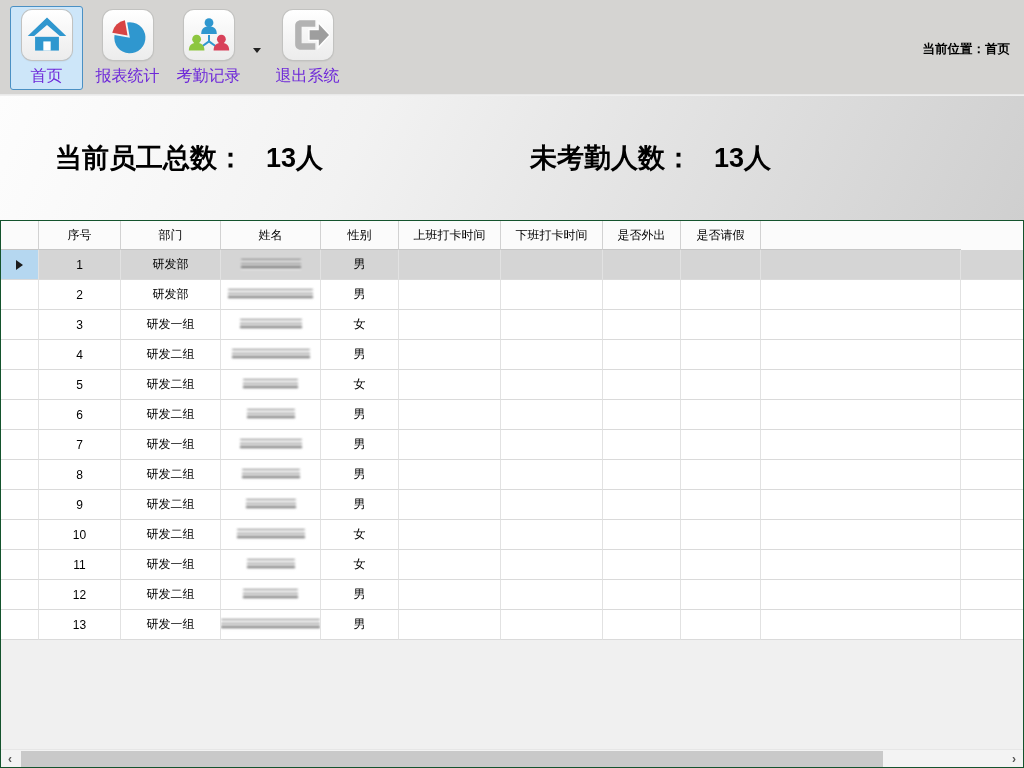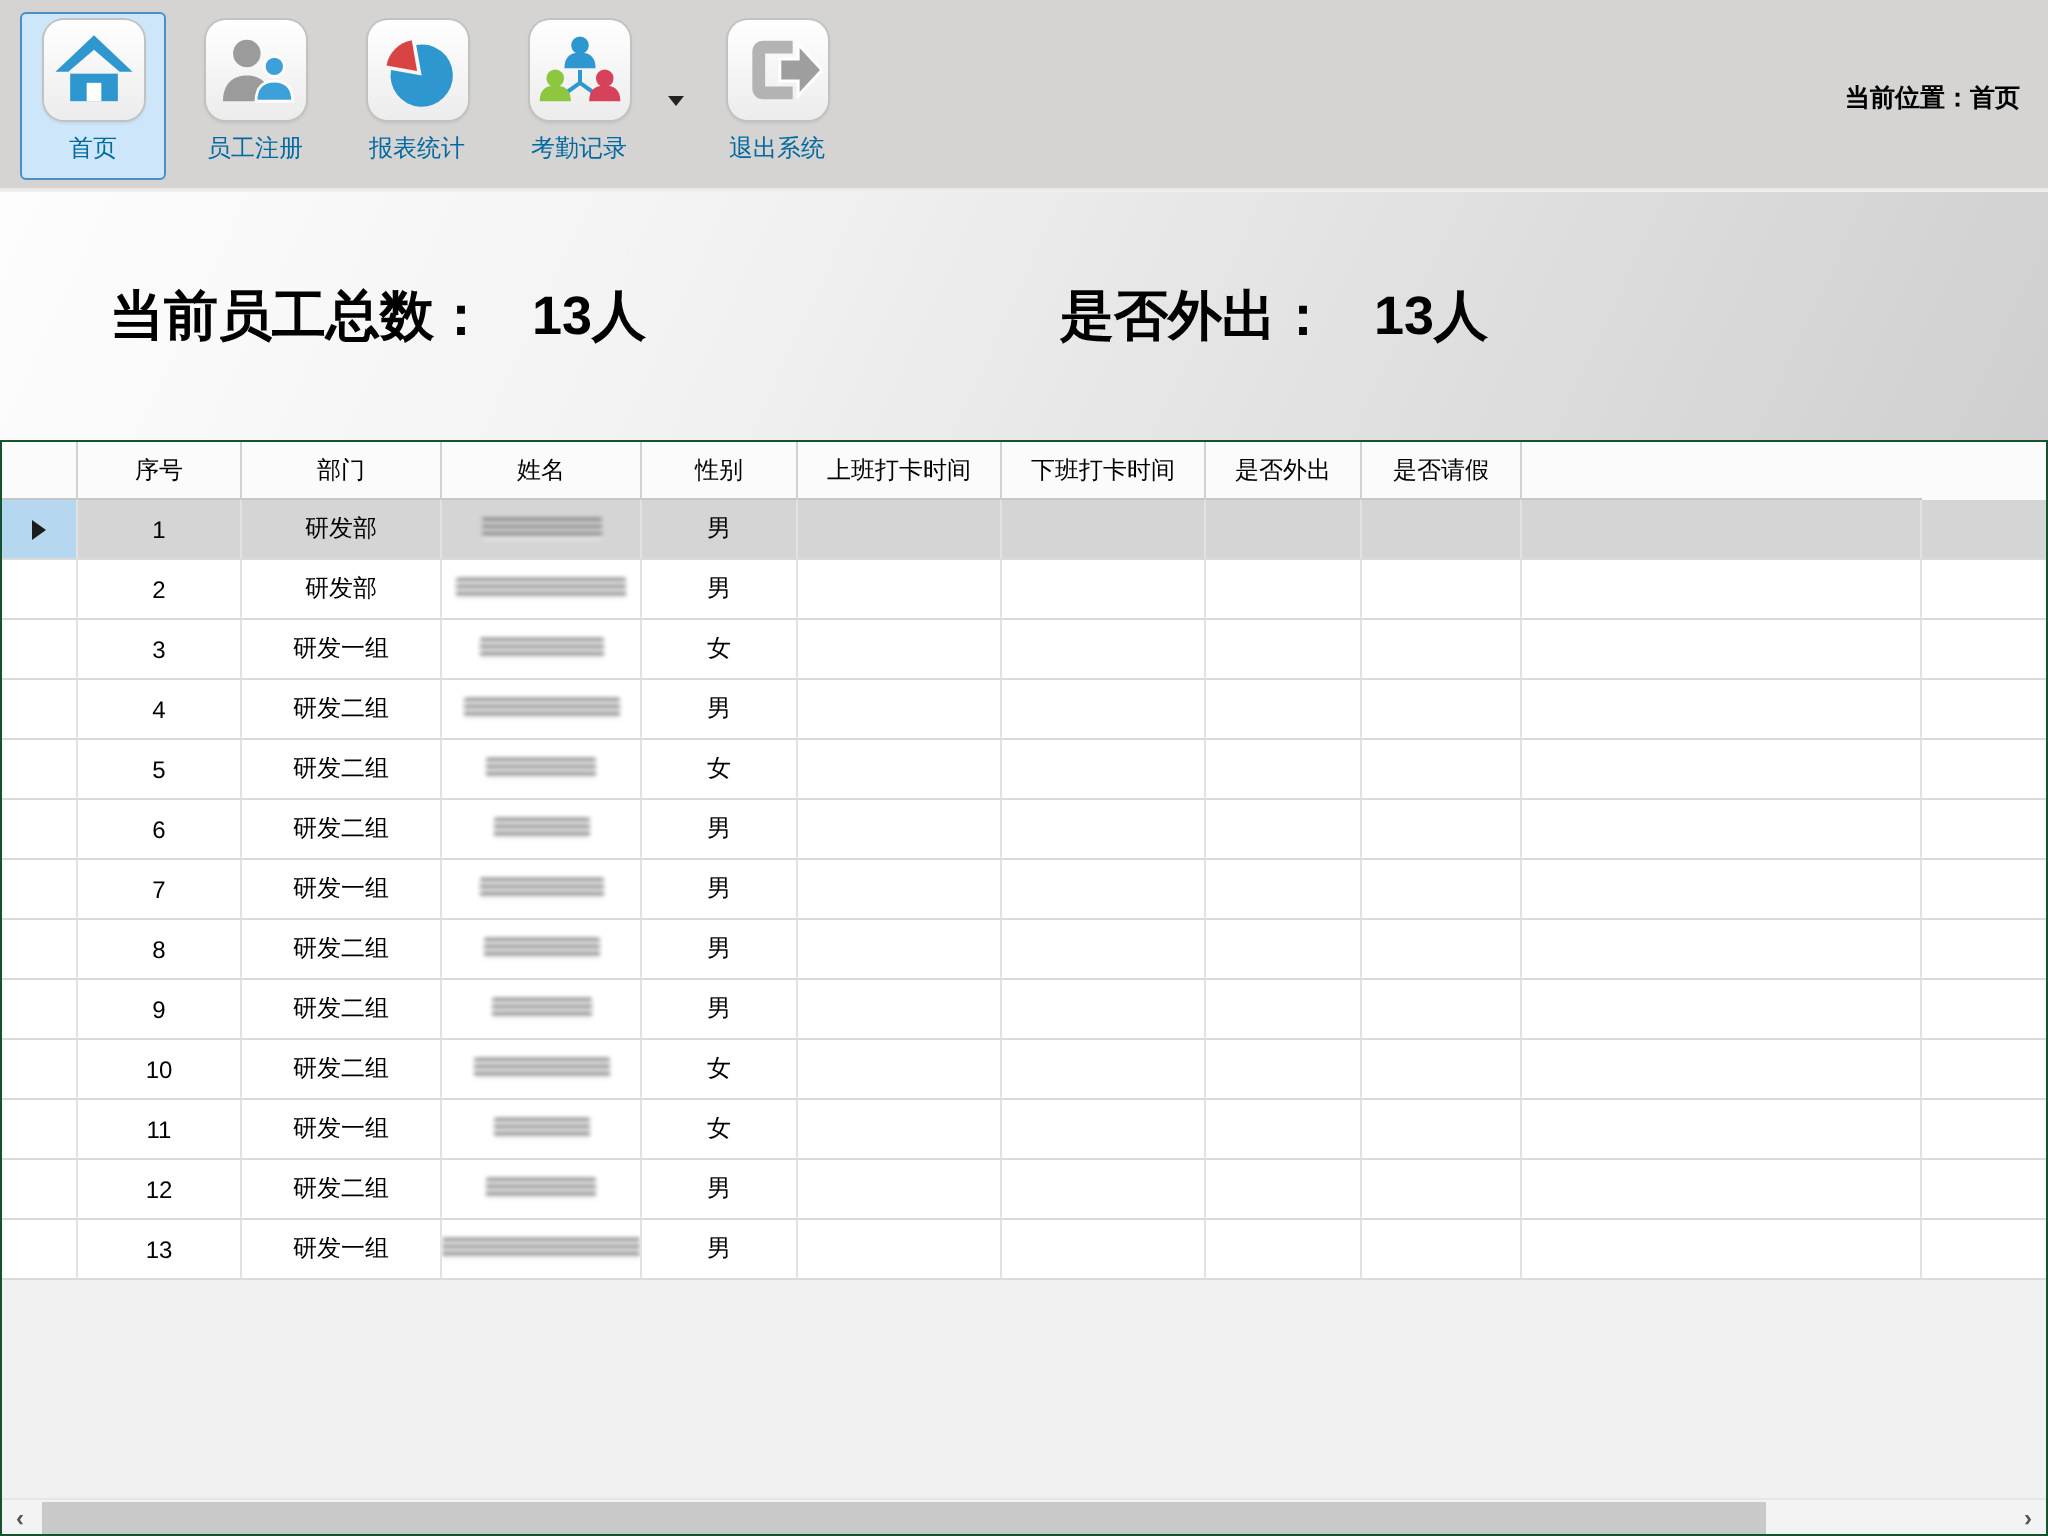--- a/index.html
+++ b/index.html
@@ -29,21 +29,21 @@
   .tb-btn.selected {
     background:#cde6f9;
     border:1px solid #4a90c4;
   }
   .tb-tile {
     width:50px; height:50px; border-radius:10px;
     background:linear-gradient(#ffffff,#ececec);
     box-shadow:0 0 0 1px #c2c2c0, 0 1px 2px rgba(0,0,0,.15);
     display:flex; align-items:center; justify-content:center;
   }
-  .tb-label { margin-top:6px; font-size:12px; color:#0369a1; white-space:nowrap; }
+  .tb-label { margin-top:6px; font-size:16px; color:#6d28d9; white-space:nowrap; }
   .dd-arrow {
     width:0; height:0; margin:42px 10px 0 0;
     border-left:4px solid transparent; border-right:4px solid transparent;
     border-top:5px solid #222;
     cursor:pointer;
   }
   .location {
     position:absolute; top:41px; right:14px;
     font-size:12.5px; font-weight:bold; color:#000000;
   }
@@ -122,31 +122,20 @@
   <div id="toolbar-buttons" style="display:flex;">
       <div class="tb-btn selected">
         <div class="tb-tile">
           <svg width="44" height="44" viewBox="0 0 48 48">
       <polygon points="24,5 45,25 38,25 24,13 10,25 3,25" fill="#2f97cf"></polygon>
       <rect x="11" y="26" width="26" height="15" fill="#2f97cf"></rect>
       <rect x="20" y="31" width="8" height="10" fill="#fff"></rect>
           </svg>
         </div>
         <div class="tb-label">首页</div>
-      </div>
-      <div class="tb-btn">
-        <div class="tb-tile">
-          <svg width="44" height="44" viewBox="0 0 48 48">
-      <circle cx="19" cy="15" r="7.5" fill="#9b9b9b"></circle>
-      <path d="M6,41 c0,-10 6,-14 13,-14 s13,4 13,14 z" fill="#9b9b9b"></path>
-      <circle cx="34" cy="22" r="5.5" fill="#3ea0d8" stroke="#fff" stroke-width="1.5"></circle>
-      <path d="M24,41 c0,-8 4.5,-11 10,-11 s10,3 10,11 z" fill="#3ea0d8" stroke="#fff" stroke-width="1.5"></path>
-          </svg>
-        </div>
-        <div class="tb-label">员工注册</div>
       </div>
       <div class="tb-btn">
         <div class="tb-tile">
           <svg width="44" height="44" viewBox="0 0 48 48">
       <path d="M26,27 L9.3,24 A17,17 0 1 0 23,10.3 Z" fill="#2f97cf"></path>
       <path d="M23.5,24.5 L20.6,7.8 A17,17 0 0 0 6.8,21.6 Z" fill="#d84444"></path>
           </svg>
         </div>
         <div class="tb-label">报表统计</div>
       </div>
@@ -178,21 +167,21 @@
       </div>
     </div>
   <div class="location">当前位置：首页</div>
 </div>
 
 <div class="band">
   <div class="stat stat-total">
     <span>当前员工总数：</span><span class="val">13人</span>
   </div>
   <div class="stat stat-pending">
-    <span>是否外出：</span><span class="val">13人</span>
+    <span>未考勤人数：</span><span class="val">13人</span>
   </div>
 </div>
 
 <div class="grid-wrap">
   <div class="tr head" id="grid-head">
       <div class="th"></div>
       <div class="th">序号</div>
       <div class="th">部门</div>
       <div class="th">姓名</div>
       <div class="th">性别</div>

